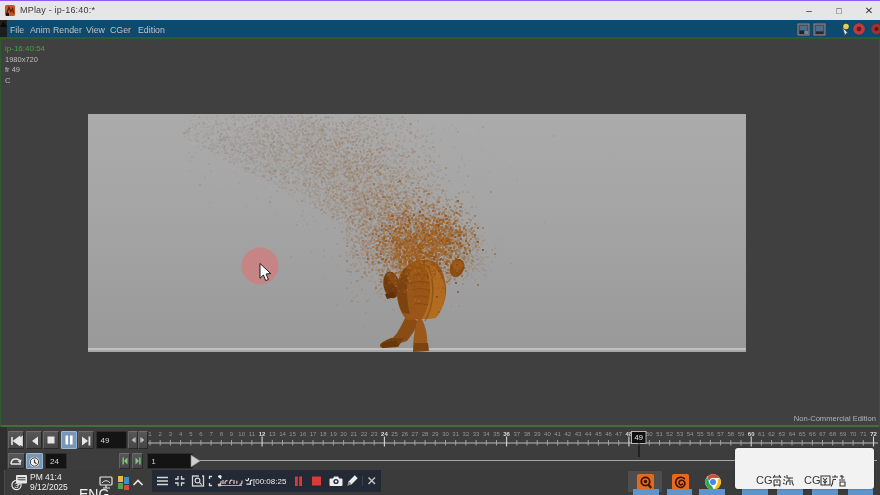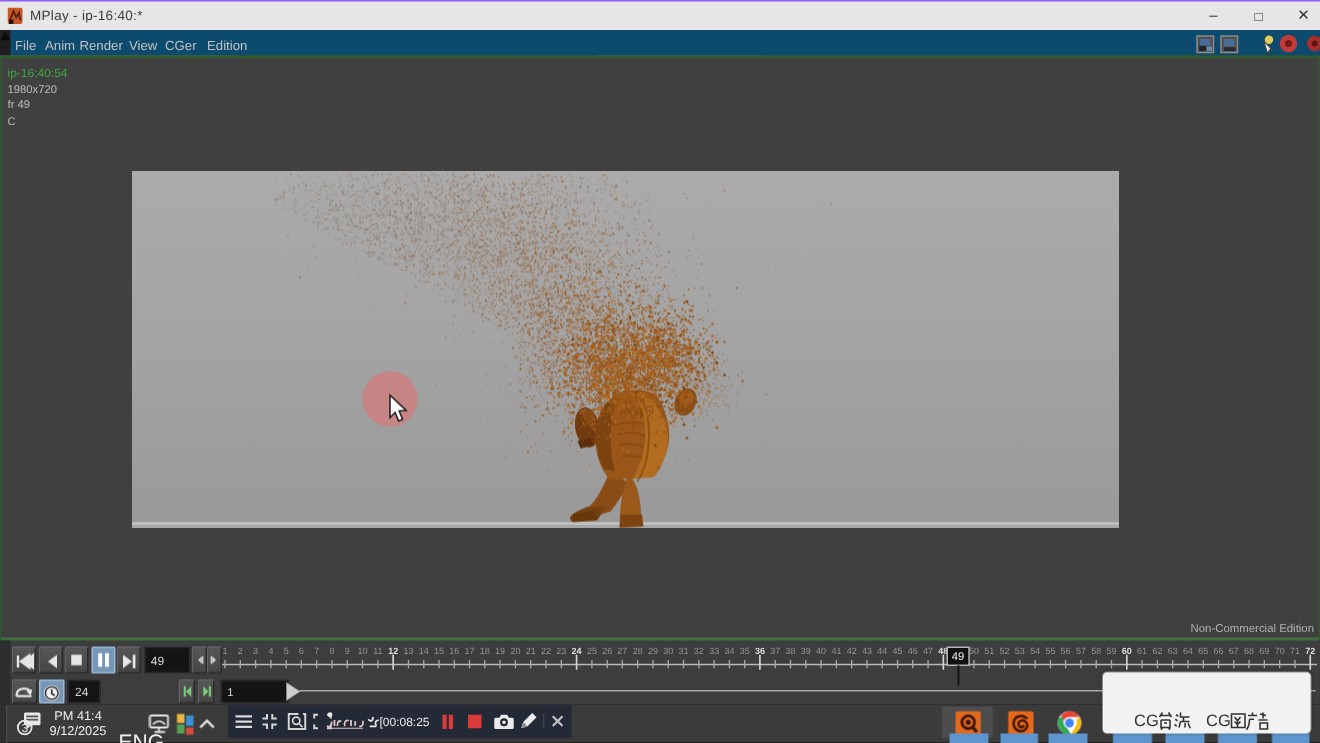--- a/index.html
+++ b/index.html
@@ -524,21 +524,21 @@
   <div class="abs" style="left:0;top:0;width:5px;height:25px;background:#2f2f2f;border-right:1px solid #4a4a4a"></div>
 
   <svg class="abs tz" style="left:11px;top:3px" width="18" height="18">
     <rect x="5" y="2" width="11" height="8.5" rx="1" fill="#e8e8e8"></rect>
         <path d="M7 10.5 7 13 10 10.5z" fill="#e8e8e8"></path>
     <rect x="6.5" y="4" width="8" height="1.2" fill="#555"></rect>
         <rect x="6.5" y="6.2" width="8" height="1.2" fill="#555"></rect>
     <circle cx="5.5" cy="12" r="4.6" fill="none" stroke="#e8e8e8" stroke-width="1.2"></circle>
         <text x="5.5" y="15" font-size="8" fill="#e8e8e8" text-anchor="middle">3</text>
   </svg>
-  <div class="abs tz" style="left:30px;top:3px;width:44px;text-align:center;font-size:8.5px;color:#f0f0f0;line-height:9.5px">PM 41:4<br>9/12/2025</div>
+  <div class="abs tz" style="left:30px;top:3px;width:44px;font-size:8.5px;color:#f0f0f0;line-height:9.5px">PM 41:4<br>9/12/2025</div>
   <div class="abs tz" style="left:79px;top:16px;font-size:14px;color:#f0f0f0">ENG</div>
   <svg class="abs" style="left:99px;top:6px" width="15" height="13">
         <rect x="1" y="1" width="12" height="8" rx="1" fill="none" stroke="#e8e8e8" stroke-width="1.2"></rect>
         <path d="M4 12h7M7 9v3" stroke="#e8e8e8" stroke-width="1.2"></path>
         <path d="M3 7c2-3 6-3 8 0" stroke="#e8e8e8" stroke-width="1" fill="none"></path>
       </svg>
   <svg class="abs" style="left:117px;top:5px" width="13" height="15">
         <rect x="1" y="1" width="5" height="6" fill="#e8b93e"></rect>
         <rect x="7" y="2" width="5" height="7" fill="#3b8fd4"></rect>
         <rect x="1" y="8" width="5" height="6" fill="#54a254"></rect>

